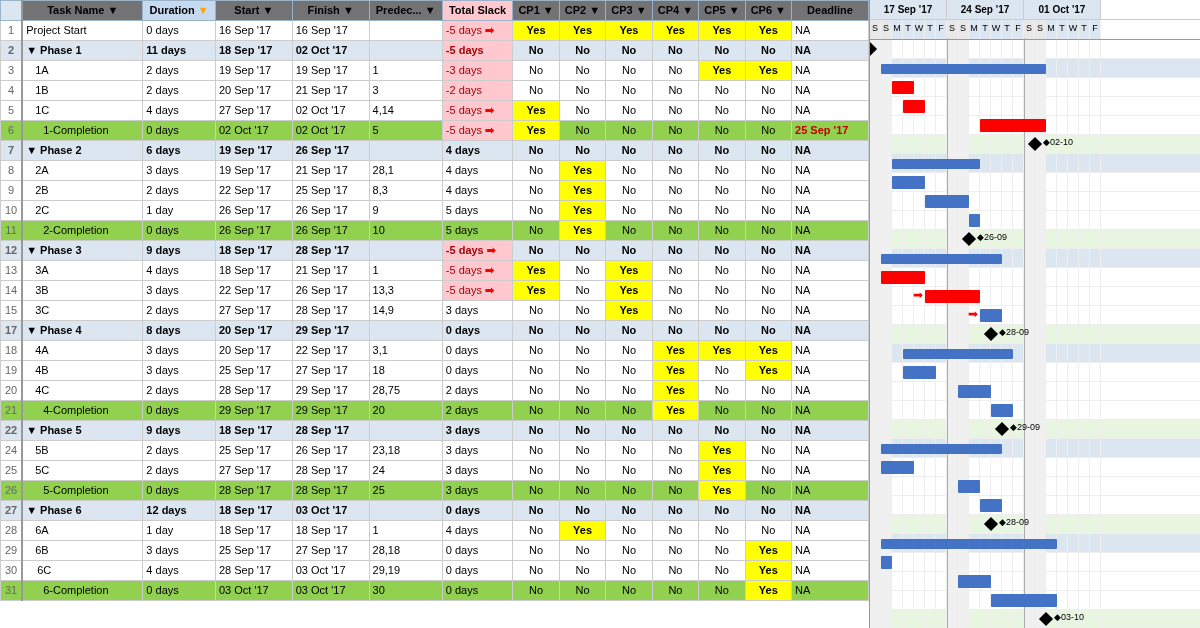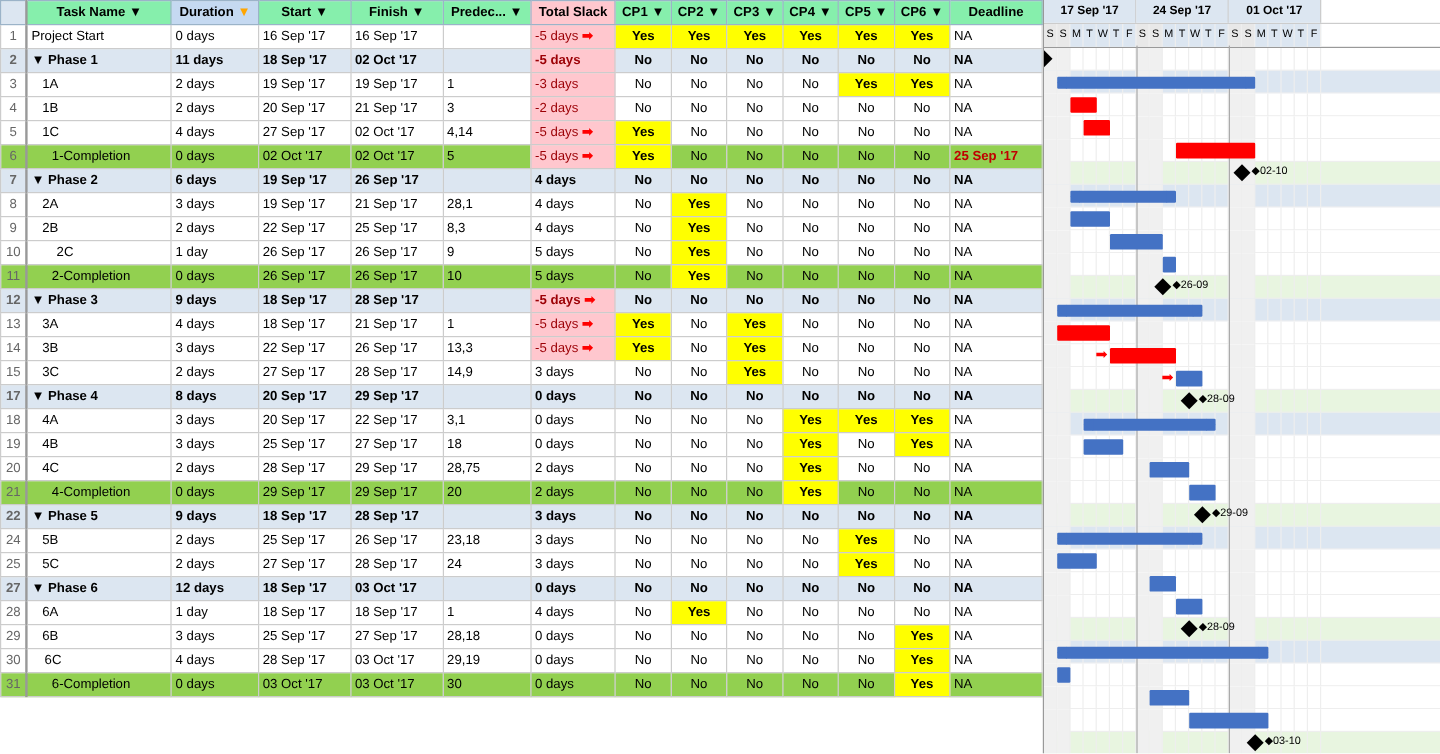--- a/index.html
+++ b/index.html
@@ -7,21 +7,21 @@
     
     .container { display: flex; width: 1200px; height: 628px; overflow: hidden; }
     
     .left-panel { width: 870px; flex-shrink: 0; overflow: hidden; border-right: 1px solid #999; }
     .right-panel { flex: 1; overflow: hidden; background: #f5f5f5; }
     
     table { border-collapse: collapse; width: 100%; }
     
     th, td { border: 1px solid #ccc; padding: 1px 3px; white-space: nowrap; height: 19px; line-height: 17px; }
     
-    .header-row th { background: #86efac; font-weight: bold; border: 1px solid #9bb3c8; }
+    .header-row th { background: #737373; font-weight: bold; border: 1px solid #9bb3c8; }
     .header-row th.sorted { background: #c5d9f1; }
     
     
     tr.phase-row td { background: #dce6f1; font-weight: bold; }
     tr.completion-row td { background: #92d050; }
     tr.normal-row td { background: #fff; }
     
     
     td.rownum { background: #f2f2f2; color: #666; text-align: center; border-right: 2px solid #999; width: 18px; }
     th.rownum { background: #dce6f1; border-right: 2px solid #999; width: 18px; }
@@ -215,21 +215,21 @@
             <td style="text-align: center;">No</td>
             <td style="text-align: center; background: rgb(255, 255, 0); font-weight: bold;">Yes</td>
             <td style="text-align: center;">No</td>
             <td style="text-align: center;">No</td>
             <td style="text-align: center;">No</td>
             <td style="text-align: center;">No</td>
             <td>NA</td>
           </tr>
           <tr class="normal-row">
             <td class="rownum">10</td>
-            <td style="padding-left: 24px;">2C</td>
+            <td style="padding-left: 12px;">2C</td>
             <td>1 day</td>
             <td>26 Sep '17</td>
             <td>26 Sep '17</td>
             <td>9</td>
             <td>5 days</td>
             <td style="text-align: center;">No</td>
             <td style="text-align: center; background: rgb(255, 255, 0); font-weight: bold;">Yes</td>
             <td style="text-align: center;">No</td>
             <td style="text-align: center;">No</td>
             <td style="text-align: center;">No</td>
@@ -428,20 +428,36 @@
             <td style="text-align: center;">No</td>
             <td>NA</td>
           </tr>
           <tr class="normal-row">
             <td class="rownum">25</td>
             <td style="padding-left: 12px;">5C</td>
             <td>2 days</td>
             <td>27 Sep '17</td>
             <td>28 Sep '17</td>
             <td>24</td>
+            <td>3 days</td>
+            <td style="text-align: center;">No</td>
+            <td style="text-align: center;">No</td>
+            <td style="text-align: center;">No</td>
+            <td style="text-align: center;">No</td>
+            <td style="text-align: center; background: rgb(255, 255, 0); font-weight: bold;">Yes</td>
+            <td style="text-align: center;">No</td>
+            <td>NA</td>
+          </tr>
+          <tr class="completion-row">
+            <td class="rownum">26</td>
+            <td style="padding-left: 4px;"><span style="display:inline-block;width:16px;"></span>5-Completion</td>
+            <td>0 days</td>
+            <td>28 Sep '17</td>
+            <td>28 Sep '17</td>
+            <td>25</td>
             <td>3 days</td>
             <td style="text-align: center;">No</td>
             <td style="text-align: center;">No</td>
             <td style="text-align: center;">No</td>
             <td style="text-align: center;">No</td>
             <td style="text-align: center; background: rgb(255, 255, 0); font-weight: bold;">Yes</td>
             <td style="text-align: center;">No</td>
             <td>NA</td>
           </tr>
           <tr class="phase-row">

